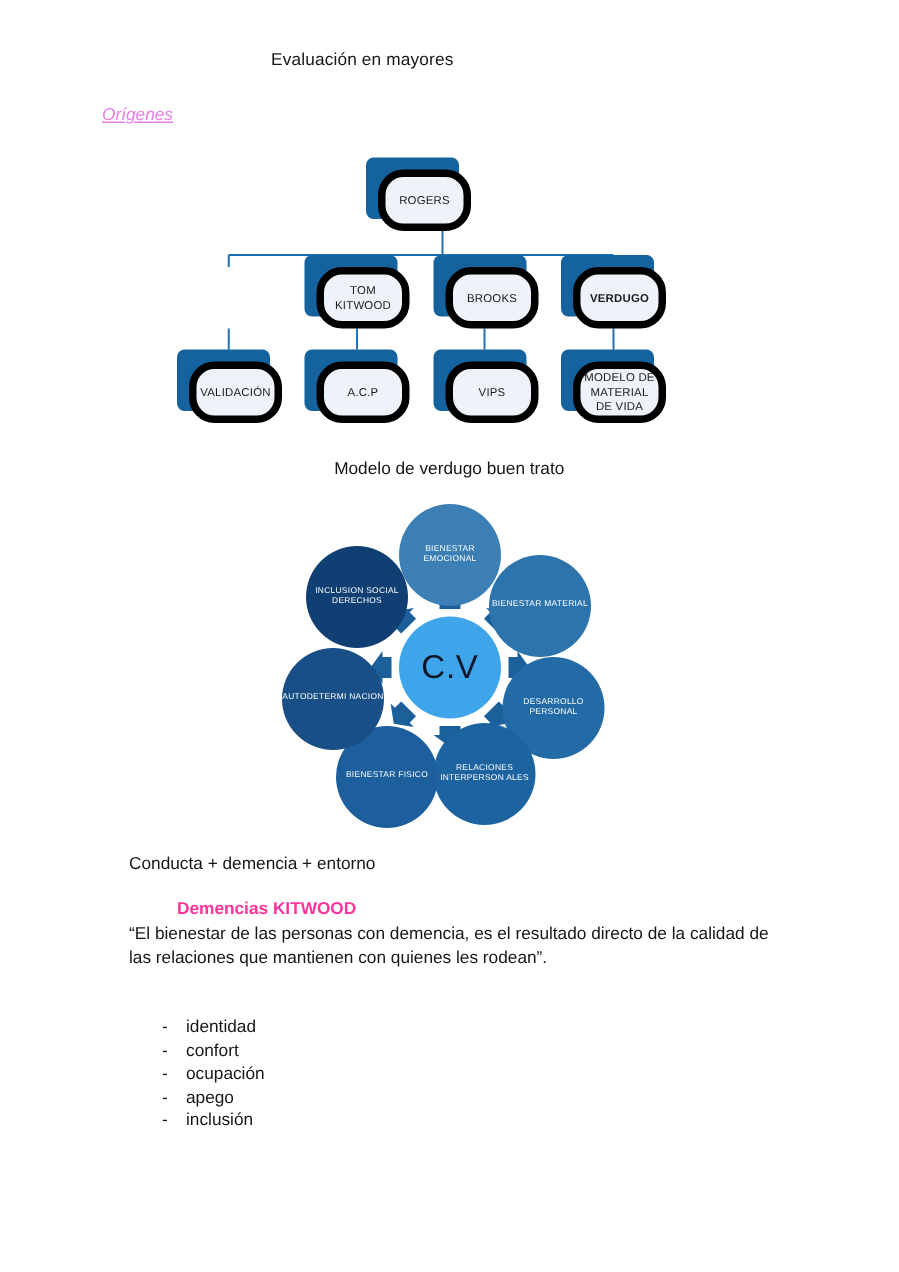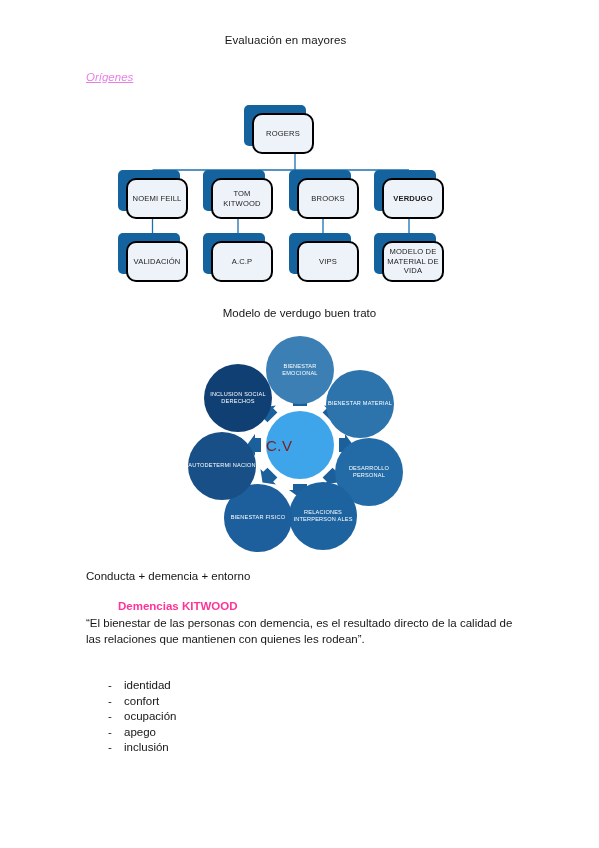--- a/index.html
+++ b/index.html
@@ -22,26 +22,25 @@
   
   .doc-title {
     position: absolute;
     top: 34px;
     left: 0;
     width: 483px;
     text-align: center;
     font-size: 11.5px;
     letter-spacing: .1px;
     color: #161616;
-    margin-left: 44px;
   }
   .heading-origins {
     position: absolute;
     top: 71px;
-    left: 86px;
+    left: 68px;
     font-size: 11.5px;
     font-style: italic;
     text-decoration: underline;
     color: #e87ee8;
   }
   .caption-model {
     position: absolute;
     top: 307px;
     left: 0;
     width: 599px;
@@ -104,22 +103,22 @@
     background: #14639e;
     border-radius: 5px;
   }
   .node .face {
     position: absolute;
     left: 8px;
     top: 8px;
     width: 100%;
     height: 100%;
     background: #eef3f9;
-    border: 2px solid #000000;
-    border-radius: 10px;
+    border: 5px solid #000000;
+    border-radius: 17px;
     display: flex;
     align-items: center;
     justify-content: center;
     text-align: center;
     font-size: 7.6px;
     line-height: 9.6px;
     color: #1b1b1b;
     letter-spacing: .15px;
     box-sizing: border-box;
     padding: 2px;
@@ -145,23 +144,23 @@
     line-height: 7.4px;
     letter-spacing: .2px;
     box-sizing: border-box;
   }
   .cvcenter {
     position: absolute;
     border-radius: 50%;
     background: #3fa5ea;
     display: flex;
     align-items: center;
-    justify-content: flex-start;
-    color: #7f1d1d;
-    font-size: 15px;
+    justify-content: center;
+    color: #0f172a;
+    font-size: 22px;
     letter-spacing: .5px;
   }
 </style>
 </head>
 <body>
 
 <div id="page">
 
   <div class="doc-title">Evaluación en mayores</div>
 
@@ -184,24 +183,20 @@
       <path d="M323 219 L323 233"></path>
       <path d="M409 219 L409 233"></path>
     </g>
   </svg>
 
   <div class="node" style="left:244px; top:105px; width:62px; height:41px;">
     <div class="shadow"></div>
     <div class="face">ROGERS</div>
   </div>
 
-  <div class="node" style="left:118px; top:170px; width:62px; height:41px;">
-    <div class="shadow"></div>
-    <div class="face">NOEMI FEILL</div>
-  </div>
   <div class="node" style="left:203px; top:170px; width:62px; height:41px;padding-left:16px;">
     <div class="shadow"></div>
     <div class="face">TOM KITWOOD</div>
   </div>
   <div class="node" style="left:289px; top:170px; width:62px; height:41px;">
     <div class="shadow"></div>
     <div class="face">BROOKS</div>
   </div>
   <div class="node" style="left:374px; top:170px; width:62px; height:41px;font-weight:bold;">
     <div class="shadow"></div>

